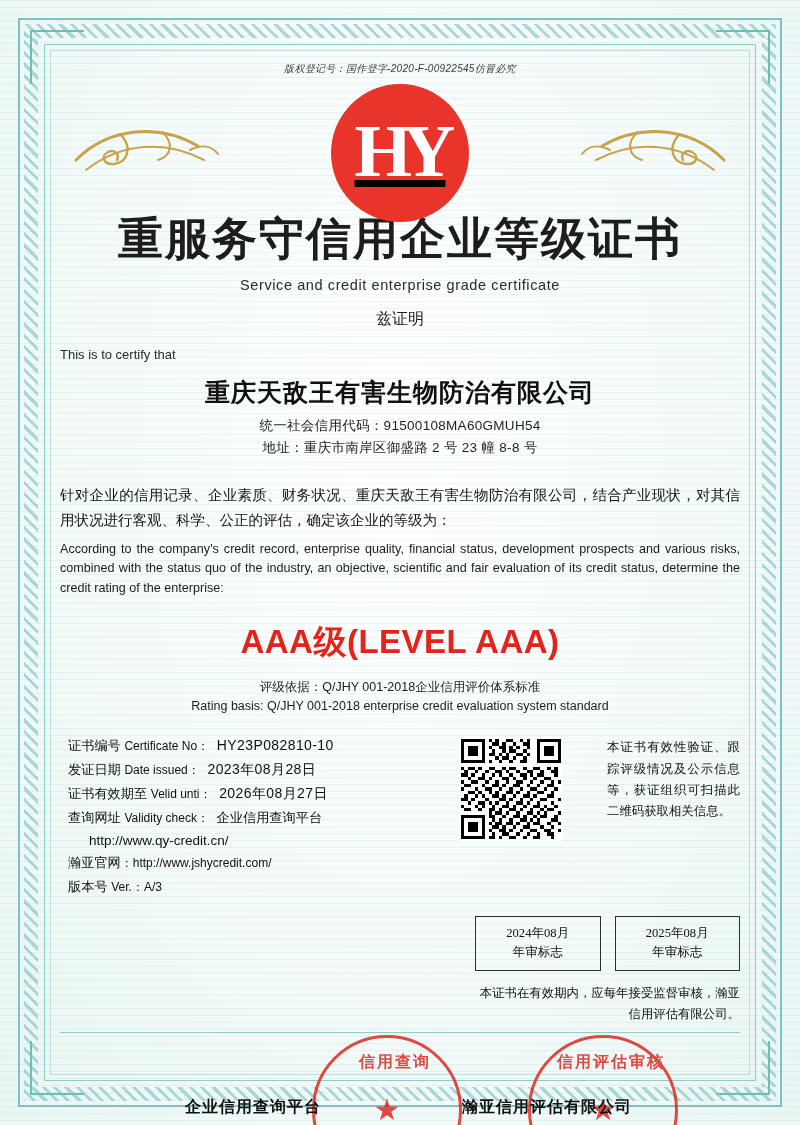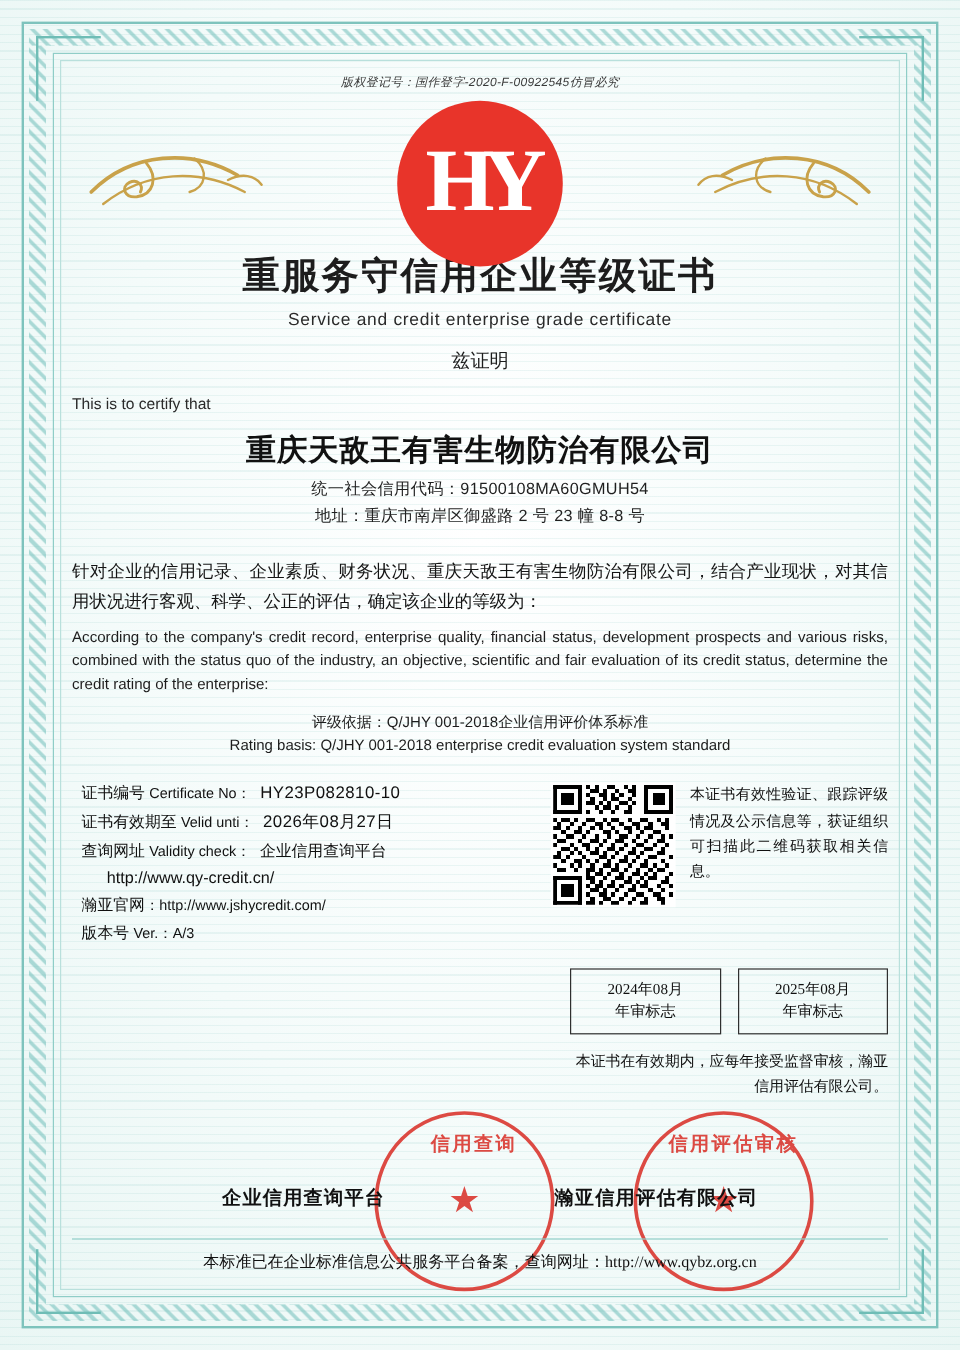--- a/index.html
+++ b/index.html
@@ -104,20 +104,21 @@
   .flourish.left { left: 10px; }
   .flourish.right { right: 10px; transform: scaleX(-1); }
 
   .emblem-wrap {
     position: relative;
     height: 119px;
     display: flex;
     justify-content: center;
     align-items: flex-start;
     margin-top: 8px;
+    text-decoration: underline;
   }
   .emblem {
     position: relative;
     width: 138px;
     height: 138px;
     border-radius: 50%;
     background: #e8342a;
     display: flex;
     align-items: center;
     justify-content: center;
@@ -131,21 +132,21 @@
     font-family: "Liberation Serif", serif;
     line-height: 1;
     position: relative;
     transform: translateY(-2px);
   }
 
   .title-cn {
     text-align: center;
     font-family: "Liberation Serif", serif;
     font-weight: bold;
-    font-size: 31px;
+    font-size: 45px;
     letter-spacing: 2px;
     color: #1d1d1d;
     margin-top: 6px;
   }
   .title-en {
     text-align: center;
     font-size: 14.5px;
     color: #2a2a2a;
     letter-spacing: 0.6px;
     margin-top: 8px;
@@ -226,20 +227,21 @@
   }
   .lower-left {
     width: 395px;
     padding-left: 8px;
     box-sizing: border-box;
   }
   .lower-right {
     flex: 1;
     display: flex;
     padding-left: 4px;
+    gap: 32px;
   }
 
   .info-row {
     font-size: 13.2px;
     color: #101010;
     margin-bottom: 6px;
     white-space: nowrap;
   }
   .info-row .lbl-cn { font-family: "Liberation Serif", serif; }
   .info-row .lbl-en { font-size: 12px; }
@@ -422,30 +424,36 @@
     <div class="company-meta">
       <span>统一社会信用代码：</span><span>91500108MA60GMUH54</span>
     </div>
     <div class="company-meta">
       <span>地址：</span><span>重庆市南岸区御盛路 2 号 23 幢 8-8 号</span>
     </div>
 
     <div class="body-cn">针对企业的信用记录、企业素质、财务状况、重庆天敌王有害生物防治有限公司，结合产业现状，对其信用状况进行客观、科学、公正的评估，确定该企业的等级为：</div>
     <div class="body-en">According to the company's credit record, enterprise quality, financial status, development prospects and various risks, combined with the status quo of the industry, an objective, scientific and fair evaluation of its credit status, determine the credit rating of the enterprise:</div>
 
+    <div class="level">AAA级(LEVEL AAA)</div>
 
     <div class="basis-cn">评级依据：Q/JHY 001-2018企业信用评价体系标准</div>
     <div class="basis-en">Rating basis: Q/JHY 001-2018 enterprise credit evaluation system standard</div>
 
     <div class="lower">
       <div class="lower-left">
         <div class="info-row">
           <span class="lbl-cn">证书编号</span>
           <span class="lbl-en">Certificate No：</span>
           <span class="val big">HY23P082810-10</span>
+        </div>
+        <div class="info-row">
+          <span class="lbl-cn">发证日期</span>
+          <span class="lbl-en">Date issued：</span>
+          <span class="val big">2023年08月28日</span>
         </div>
         <div class="info-row">
           <span class="lbl-cn">证书有效期至</span>
           <span class="lbl-en">Velid unti：</span>
           <span class="val big">2026年08月27日</span>
         </div>
         <div class="info-row">
           <span class="lbl-cn">查询网址</span>
           <span class="lbl-en">Validity check：</span>
           <span class="val">企业信用查询平台</span>
@@ -726,16 +734,15 @@
 
         </div>
         <div class="issuer">
           <div class="issuer-cn">瀚亚信用评估有限公司</div>
 
         </div>
       </div>
     </div>
 
     <div class="footer-divider"></div>
-    <div class="footer">本标准已在企业标准信息公共服务平台备案，查询网址：http://www.qybz.org.cn</div>
 
   </div>
 </div>
 
 </body></html>

